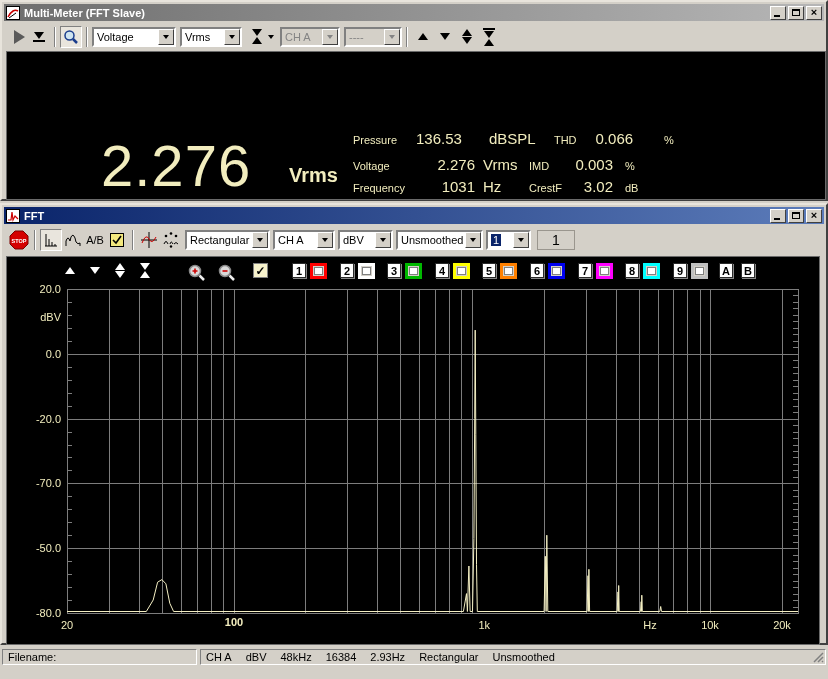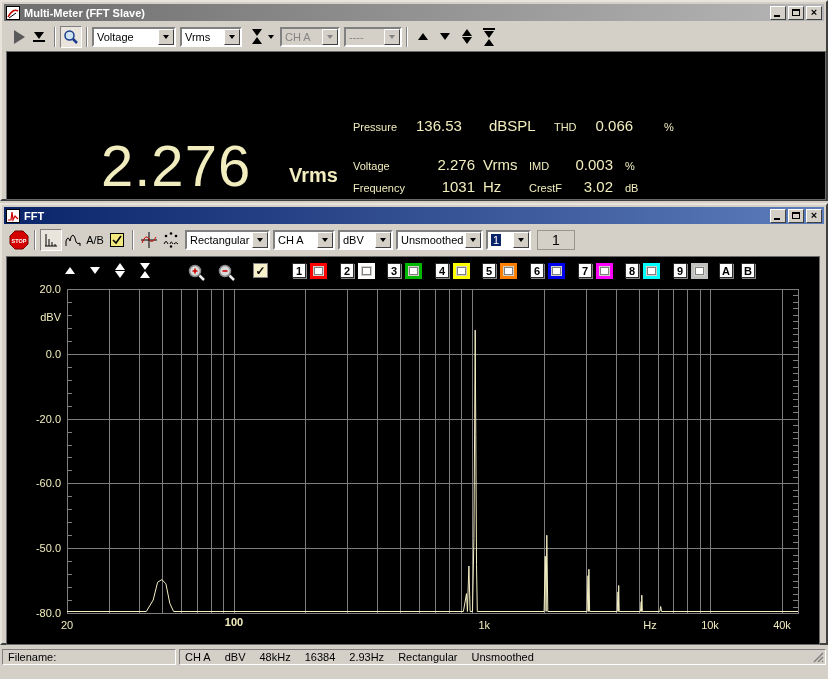--- a/index.html
+++ b/index.html
@@ -76,21 +76,21 @@
   .colorbox .inner { width:9px; height:8px; background:#fff; border:1px solid #808080; }
 
   .ylab { position:absolute; width:42px; text-align:right; color:#F2EDBE; font-size:11px; }
   .xlab { position:absolute; width:36px; text-align:center; color:#F2EDBE; font-size:11px; }
 
   
   .statusbar { position:absolute; left:0; top:647px; width:828px; height:20px; background:#D4D0C8;
                display:flex; align-items:stretch; padding:2px; gap:3px; }
   .sb-panel { border:1px solid; border-color:#808080 #fff #fff #808080; display:flex; align-items:center;
               padding:0 5px; color:#000; }
-  .sb-1 { width:174px;text-align:center; }
+  .sb-1 { width:195px;text-align:center; }
   .sb-2 { flex:1; position:relative; }
   .sb-seg { margin-right:14px; white-space:nowrap; }
   .grip { position:absolute; right:1px; bottom:1px; }
 </style>
 </head>
 <body>
 
 <div class="screen">
 
   <div class="window" style="top:0; height:201px;">
@@ -174,21 +174,21 @@
             <span class="t-down"></span>
             <span class="t-up"></span>
         </span>
       </span>
     </div>
 
     <div class="meter-display">
       <div class="big-value">2.276</div>
       <div class="big-unit">Vrms</div>
       <div>
-          <div class="meter-row" style="top: 65px; gap: 19px;">
+          <div class="meter-row" style="top: 78px; gap: 19px;">
             <span class="mr-label1">Pressure</span>
             <span class="mr-value1">136.53</span>
             <span class="mr-unit1">dBSPL</span>
             <span class="mr-label2">THD</span>
             <span class="mr-value2">0.066</span>
             <span class="mr-unit2">%</span>
           </div>
           <div class="meter-row" style="top: 104px;">
             <span class="mr-label1">Voltage</span>
             <span class="mr-value1">2.276</span>
@@ -472,31 +472,31 @@
           <line x1="731" y1="19.5" x2="736" y2="19.5" stroke="#7d7d7d" shape-rendering="crispEdges"></line>
           <line x1="731" y1="13.5" x2="736" y2="13.5" stroke="#7d7d7d" shape-rendering="crispEdges"></line>
           <line x1="731" y1="6.5" x2="736" y2="6.5" stroke="#7d7d7d" shape-rendering="crispEdges"></line>
           <polyline points="5.0,322.5 84.3,322.5 91.2,311.0 95.6,293.2 99.9,290.6 103.9,294.8 107.8,314.3 111.6,322.5 401.4,322.5 404.5,304.6 405.4,322.5 406.9,277.0 408.1,322.5 410.5,322.5 411.9,249.5 412.7,129.6 413.2,41.1 413.8,145.8 414.5,275.4 415.3,322.5 482.1,322.5 483.3,267.3 484.1,322.5 484.8,246.2 485.8,322.5 525.1,322.5 526.0,286.7 526.4,322.5 526.9,280.3 527.6,322.5 555.2,322.5 556.0,302.9 556.3,322.5 556.7,296.5 557.2,322.5 578.5,322.5 579.2,312.7 579.5,322.5 579.8,306.2 580.3,322.5 597.8,322.5 598.7,317.5 599.5,322.5 736.0,322.5" fill="none" stroke="#F5F0C4" stroke-width="1"></polyline>
         </svg>
       <div>
           <div class="ylab" style="left: 12px; top: 26px;">20.0</div>
           <div class="ylab" style="left: 12px; top: 54px;">dBV</div>
           <div class="ylab" style="left: 12px; top: 91px;">0.0</div>
           <div class="ylab" style="left: 12px; top: 156px;">-20.0</div>
-          <div class="ylab" style="left: 12px; top: 220px;">-60.0</div>
+          <div class="ylab" style="left: 12px; top: 220px;">-70.0</div>
           <div class="ylab" style="left: 12px; top: 285px;">-50.0</div>
           <div class="ylab" style="left: 12px; top: 350px;">-80.0</div>
         </div>
       <div>
           <div class="xlab" style="left: 42px; top: 362px;">20</div>
           <div class="xlab" style="left: 209px; top: 359px; font-weight: bold;">100</div>
           <div class="xlab" style="left: 447px; top: 362px; text-align: right;">1k</div>
           <div class="xlab" style="left: 625px; top: 362px;">Hz</div>
           <div class="xlab" style="left: 685px; top: 362px;">10k</div>
-          <div class="xlab" style="left: 757px; top: 362px;">40k</div>
+          <div class="xlab" style="left: 757px; top: 362px;">20k</div>
         </div>
     </div>
   </div>
 
   <div class="statusbar">
     <div class="sb-panel sb-1">
       <span>Filename:</span>
     </div>
     <div class="sb-panel sb-2">
       <span id="status-segs"><span class="sb-seg">CH A</span><span class="sb-seg">dBV</span><span class="sb-seg">48kHz</span><span class="sb-seg">16384</span><span class="sb-seg">2.93Hz</span><span class="sb-seg">Rectangular</span><span class="sb-seg">Unsmoothed</span></span>

